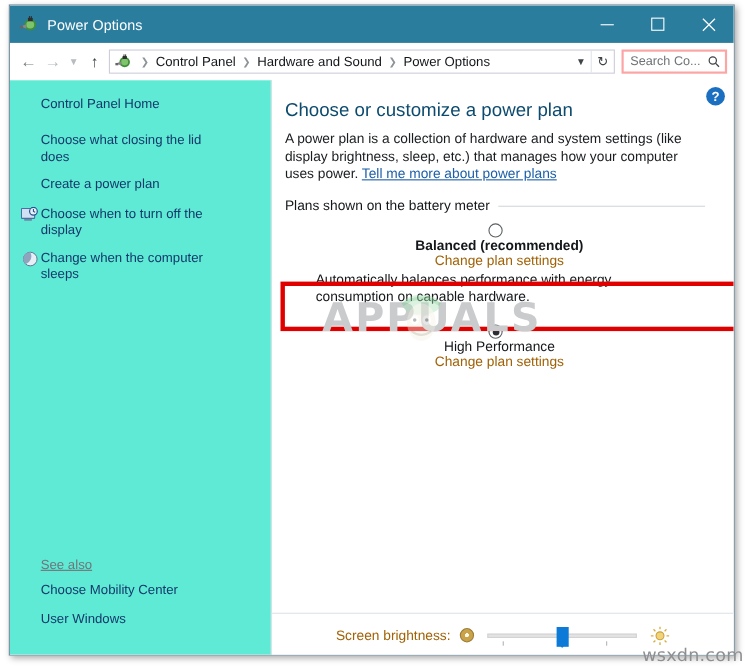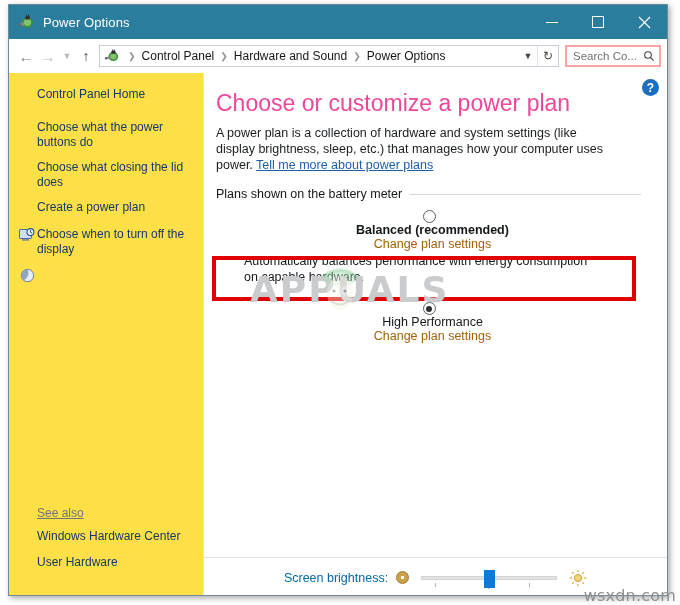--- a/index.html
+++ b/index.html
@@ -162,26 +162,26 @@
   }
 
   
   .body-area {
     position: relative;
     height: 524px;
     display: flex;
     background: #ffffff;
   }
   .sidebar {
-    width: 195px;
+    width: 238px;
     flex: 0 0 auto;
     border-right: 1px solid #dfe3e6;
     position: relative;
     box-sizing: border-box;
-    background: #fde047;
+    background: #5eead4;
   }
   .sidebar-top { padding-top: 14px; }
   .side-row {
     display: flex;
     align-items: flex-start;
     padding: 0 8px 0 8px;
     margin-bottom: 10px;
     min-height: 16px;
   }
   .side-ico {
@@ -225,22 +225,22 @@
     width: 17px; height: 17px;
     border-radius: 50%;
     background: #1b6fc0;
     color: #fff;
     font-size: 12px;
     font-weight: bold;
     display: flex; align-items: center; justify-content: center;
     line-height: 1;
   }
   .page-title {
-    font-size: 23px;
-    color: #ec4899;
+    font-size: 17px;
+    color: #0c4a6e;
     margin: 17px 0 0 12px;
     font-weight: normal;
   }
   .page-desc {
     font-size: 12.5px;
     color: #1a1d20;
     margin: 8px 30px 0 12px;
     line-height: 16px;
     max-width: 392px;
   }
@@ -346,21 +346,21 @@
     height: 40px;
     border-top: 1px solid #dfe3e6;
     display: flex;
     align-items: center;
     justify-content: center;
     background: #ffffff;
     box-sizing: border-box;
   }
   .bb-label {
     font-size: 12.5px;
-    color: #0369a1;
+    color: #a16207;
     margin-right: 8px;
   }
   .dim-icon {
     width: 13px; height: 13px;
     border-radius: 50%;
     background: radial-gradient(circle at 50% 50%, #fdfbe8 0 22%, #c9a24a 24% 100%);
     border: 1px solid #9d7c33;
     box-sizing: border-box;
     margin-right: 12px;
   }
@@ -491,24 +491,20 @@
     <div class="body-area">
 
       <div class="sidebar">
         <div class="sidebar-top">
 
           <div class="side-row" style="margin-bottom:16px;">
             <div class="side-ico"></div>
             <div class="side-label home">Control Panel Home</div>
           </div>
 
-          <div class="side-row">
-            <div class="side-ico"></div>
-            <div class="side-label">Choose what the power buttons do</div>
-          </div>
 
           <div class="side-row">
             <div class="side-ico"></div>
             <div class="side-label">Choose what closing the lid does</div>
           </div>
 
           <div class="side-row">
             <div class="side-ico"></div>
             <div class="side-label">Create a power plan</div>
           </div>
@@ -526,32 +522,33 @@
           </div>
 
           <div class="side-row">
             <div class="side-ico">
               <svg width="15" height="15" viewBox="0 0 15 15">
                 <circle cx="7.5" cy="7.5" r="6.2" fill="#e8eef6" stroke="#5f7590" stroke-width="0.9"></circle>
                 <path d="M7.5 1.3 A6.2 6.2 0 0 1 7.5 13.7 A6.2 6.2 0 0 0 7.5 1.3 Z" fill="#3c4e66"></path>
                 <path d="M7.5 1.3 A6.2 6.2 0 0 0 3.3 12.2 A7.6 7.6 0 0 0 7.5 1.3 Z" fill="#8fa4bd"></path>
               </svg>
             </div>
+            <div class="side-label">Change when the computer sleeps</div>
           </div>
         </div>
 
         <div class="see-also">
           <div class="see-also-title">See also</div>
           <div class="side-row">
             <div class="side-ico"></div>
-            <div class="side-label">Windows Hardware Center</div>
+            <div class="side-label">Choose Mobility Center</div>
           </div>
           <div class="side-row">
             <div class="side-ico"></div>
-            <div class="side-label">User Hardware</div>
+            <div class="side-label">User Windows</div>
           </div>
         </div>
       </div>
 
       <div class="content">
 
         <div class="help-btn">?</div>
 
         <div class="page-title">Choose or customize a power plan</div>
 

